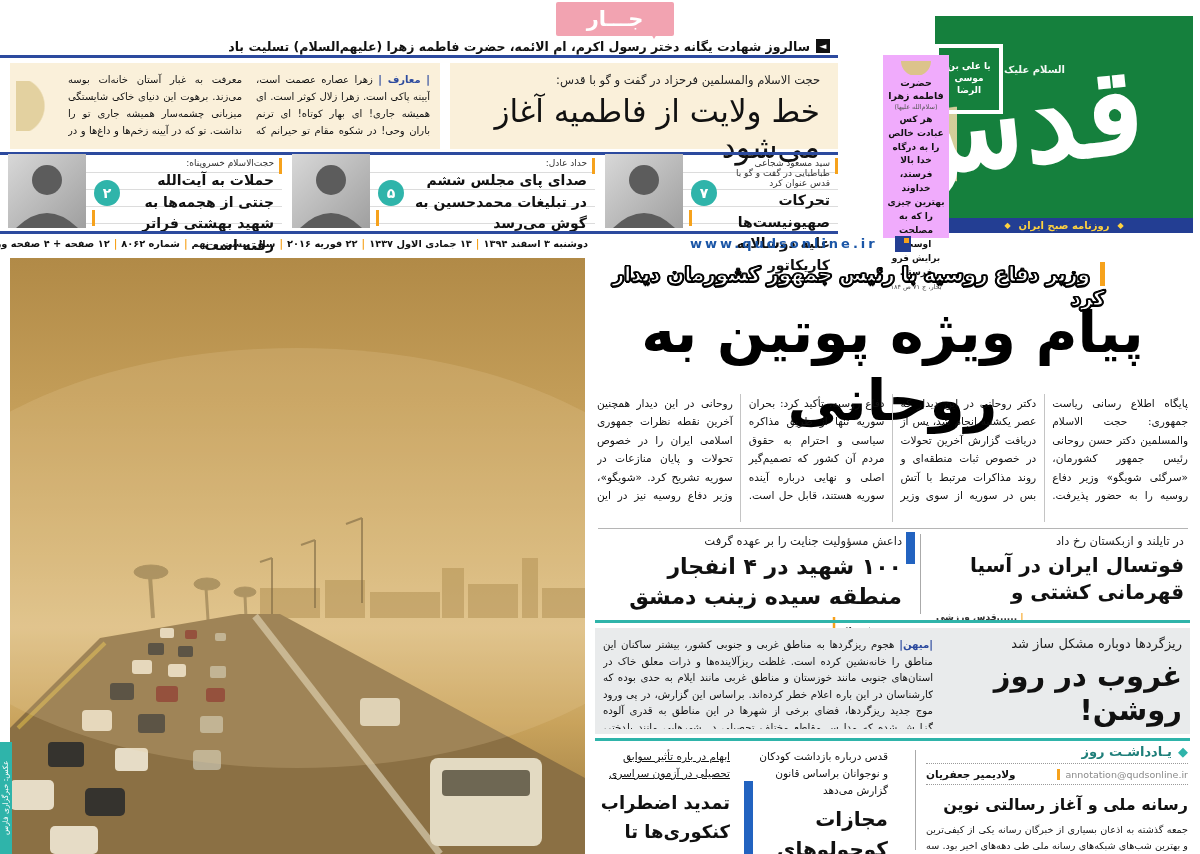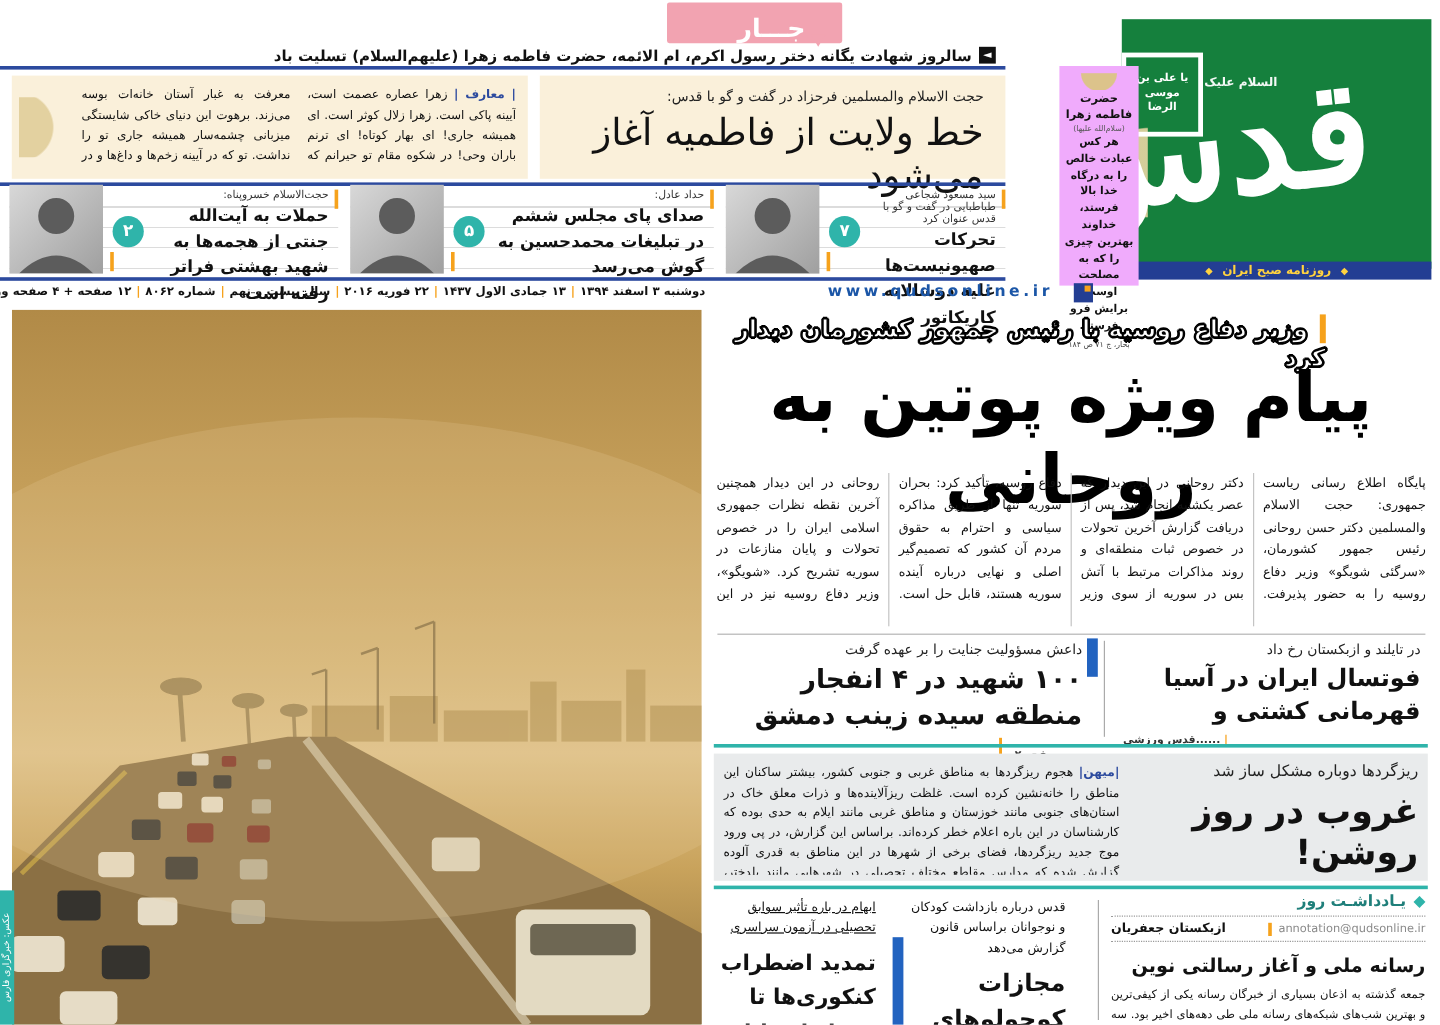--- a/index.html
+++ b/index.html
@@ -5,22 +5,22 @@
   html,body{margin:0;padding:0;}
   body{
     width:1200px;height:854px;position:relative;overflow:hidden;
     background:#fff;font-family:"DejaVu Sans",sans-serif;color:#111;
     direction:rtl;
   }
   .abs{position:absolute;}
   
   .jar-bubble{
     left:556px;top:2px;width:118px;height:34px;background:#f2a3b1;
-    display:flex;align-items:flex-end;justify-content:center;
-    color:#fff;font-weight:bold;font-size:21px;border-radius:2px;padding-left:28px;
+    display:flex;align-items:center;justify-content:center;
+    color:#fff;font-weight:bold;font-size:21px;border-radius:2px;
   }
   .jar-bubble:after{
     content:"";position:absolute;right:14px;bottom:-9px;
     border:6px solid transparent;border-top:10px solid #f2a3b1;
   }
   .condolence-row{
     left:378px;top:37px;width:452px;height:18px;
     display:flex;align-items:center;gap:6px;direction:rtl;justify-content:flex-start;
   }
   .cond-arrow{
@@ -414,21 +414,21 @@
 </div>
 
 <div class="abs rule-teal" style="left:595px;top:738px;width:595px;"></div>
 
 <div class="abs note-col">
   <div class="note-head">
     <span class="note-diamond">◆</span>
     <span class="note-title">یـادداشـت روز</span>
   </div>
   <div class="note-byline">
-    <span class="note-author">ازبکستان جعفریان</span>
+    <span class="note-author">ولادیمیر جعفریان</span>
     <span class="note-email">annotation@qudsonline.ir</span>
   </div>
   <div class="note-headline">رسانه ملی و آغاز رسالتی نوین</div>
   <div class="note-body">جمعه گذشته به اذعان بسیاری از خبرگان رسانه یکی از کیفی‌ترین و بهترین شب‌های شبکه‌های رسانه ملی طی دهه‌های اخیر بود. سه برنامه «نقد شعر» در شبکه چهار، «۱۸۰ درجه» در شبکه افق و «هفت» در شبکه سه، که همه آن‌ها</div>
 </div>
 
 <div class="abs vline-gray" style="left:915px;top:750px;height:100px;"></div>
 
 <div class="abs juv-col">
   <span class="juv-kicker">قدس درباره بازداشت کودکان و نوجوانان براساس قانون گزارش می‌دهد</span>

